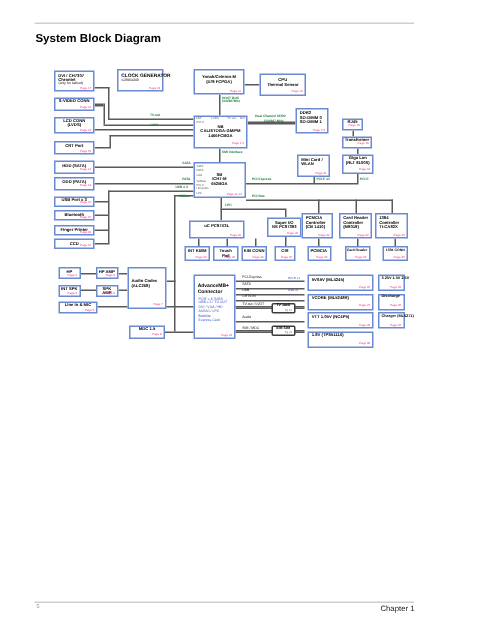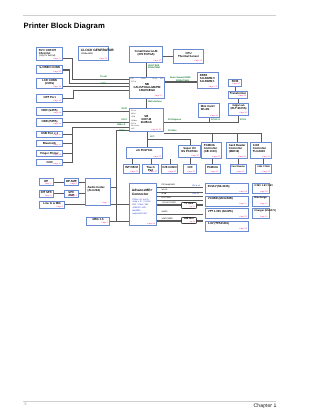--- a/index.html
+++ b/index.html
@@ -25,21 +25,21 @@
   .cr{position:absolute;font-size:2.0px;color:#2a4fd0;white-space:nowrap;line-height:2.2px;}
   .sbx{position:absolute;border:0.9px solid #3d3d3d;background:#fff;box-sizing:border-box;border-radius:1.2px;}
   .sbx .tx2{position:absolute;left:0.4px;right:0.4px;top:0.4px;text-align:center;font-size:2.4px;line-height:2.6px;color:#000;font-weight:bold;}
   .sbx .pg{position:absolute;right:0.8px;bottom:-0.2px;font-size:1.9px;color:#ee3e96;line-height:2.1px;}
 </style>
 </head>
 <body>
 
 <div id="page">
   <div class="rule" style="left:23px;top:15px;width:253px;height:1.4px;"></div>
-  <div id="page-title">Printer Block Diagram</div>
+  <div id="page-title">System Block Diagram</div>
   <div class="rule" style="left:23px;top:401px;width:253px;height:1.4px;"></div>
   <div id="footer-page">5</div>
   <div id="footer-chapter">Chapter 1</div>
   <div id="diagram">
       <div class="ln" style="left: 63px; top: 57.5px; width: 9.5px; height: 1.12px; background: rgb(90, 90, 90);"></div>
       <div class="ln" style="left: 71.8px; top: 57.5px; height: 22px; width: 1.12px; background: rgb(90, 90, 90);"></div>
       <div class="ln" style="left: 71.8px; top: 79px; width: 57.2px; height: 1.12px; background: rgb(90, 90, 90);"></div>
       <div class="ln" style="left: 63px; top: 69.4px; width: 6.2px; height: 1.12px; background: rgb(90, 90, 90);"></div>
       <div class="ln" style="left: 68.5px; top: 69.4px; height: 13.6px; width: 1.12px; background: rgb(90, 90, 90);"></div>
       <div class="ln" style="left: 68.5px; top: 82.5px; width: 60.5px; height: 1.12px; background: rgb(90, 90, 90);"></div>

